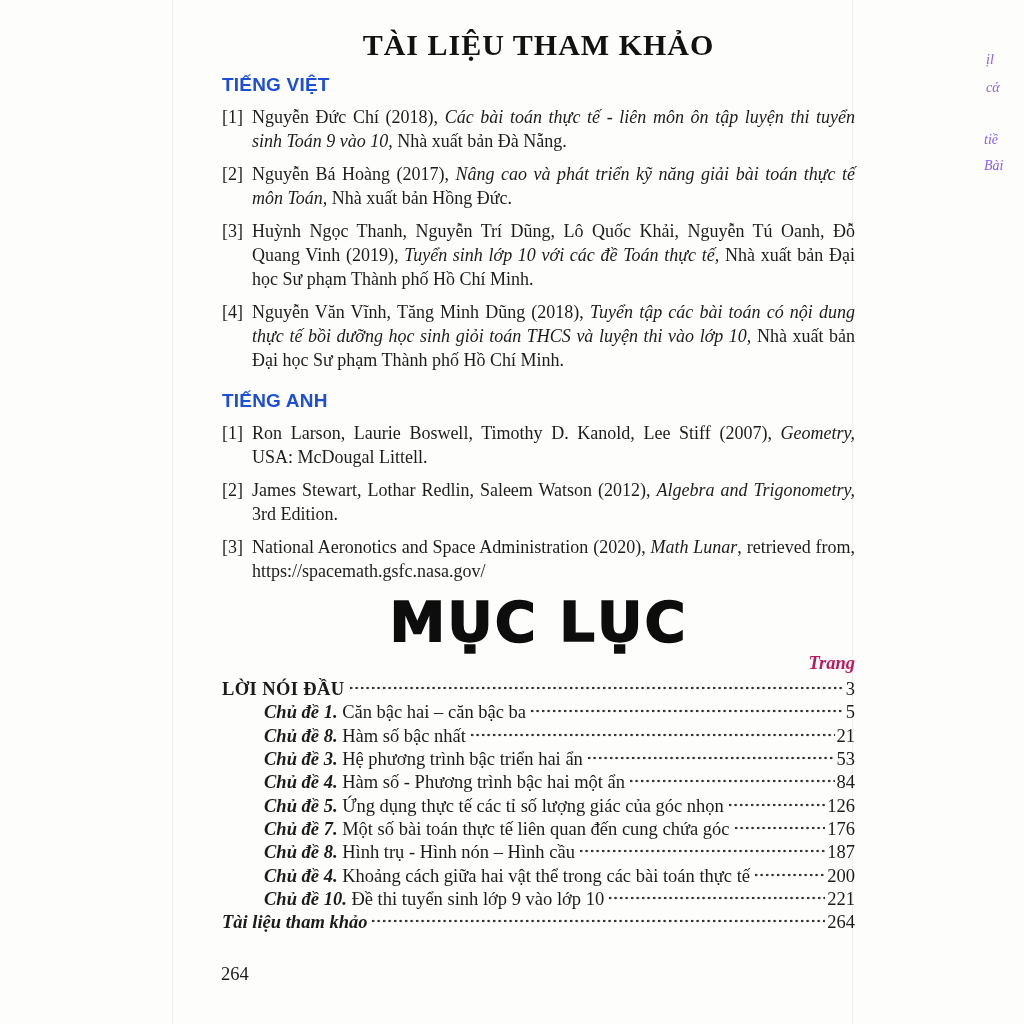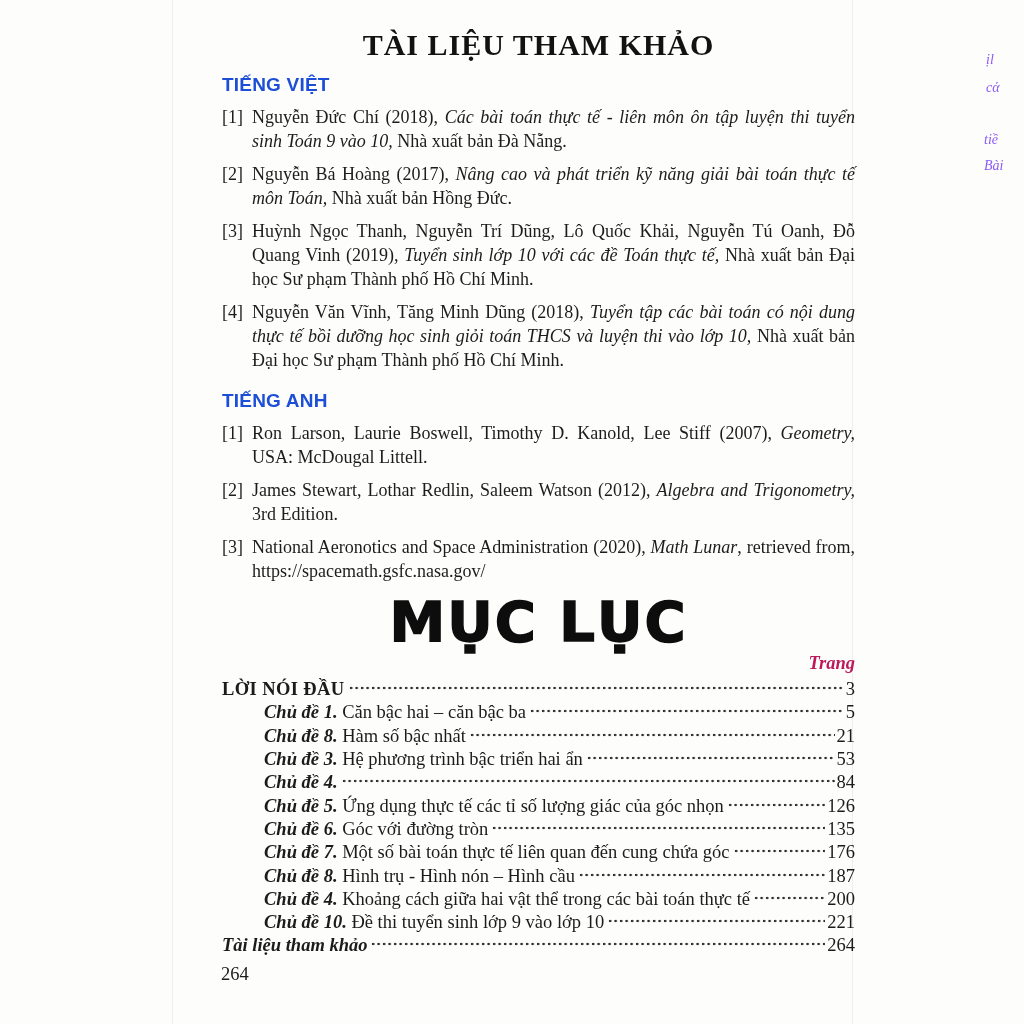--- a/index.html
+++ b/index.html
@@ -145,37 +145,32 @@
 
       <div class="toc-row indent">
         <span class="toc-prefix">Chủ đề 3.</span>
           <span class="toc-label"> Hệ phương trình bậc triển hai ẩn</span>
         <span class="lead"></span>
         <span class="toc-page">53</span>
       </div>
 
       <div class="toc-row indent">
         <span class="toc-prefix">Chủ đề 4.</span>
+          <span class="toc-label"> Hàm số - Phương trình bậc hai một ẩn</span>
         <span class="lead"></span>
         <span class="toc-page">84</span>
       </div>
 
       <div class="toc-row indent">
         <span class="toc-prefix">Chủ đề 5.</span>
           <span class="toc-label"> Ứng dụng thực tế các tỉ số lượng giác của góc nhọn</span>
         <span class="lead"></span>
         <span class="toc-page">126</span>
       </div>
 
-      <div class="toc-row indent">
-        <span class="toc-prefix">Chủ đề 6.</span>
-          <span class="toc-label"> Góc với đường tròn</span>
-        <span class="lead"></span>
-        <span class="toc-page">135</span>
-      </div>
 
       <div class="toc-row indent">
         <span class="toc-prefix">Chủ đề 7.</span>
           <span class="toc-label"> Một số bài toán thực tế liên quan đến cung chứa góc</span>
         <span class="lead"></span>
         <span class="toc-page">176</span>
       </div>
 
       <div class="toc-row indent">
         <span class="toc-prefix">Chủ đề 8.</span>

